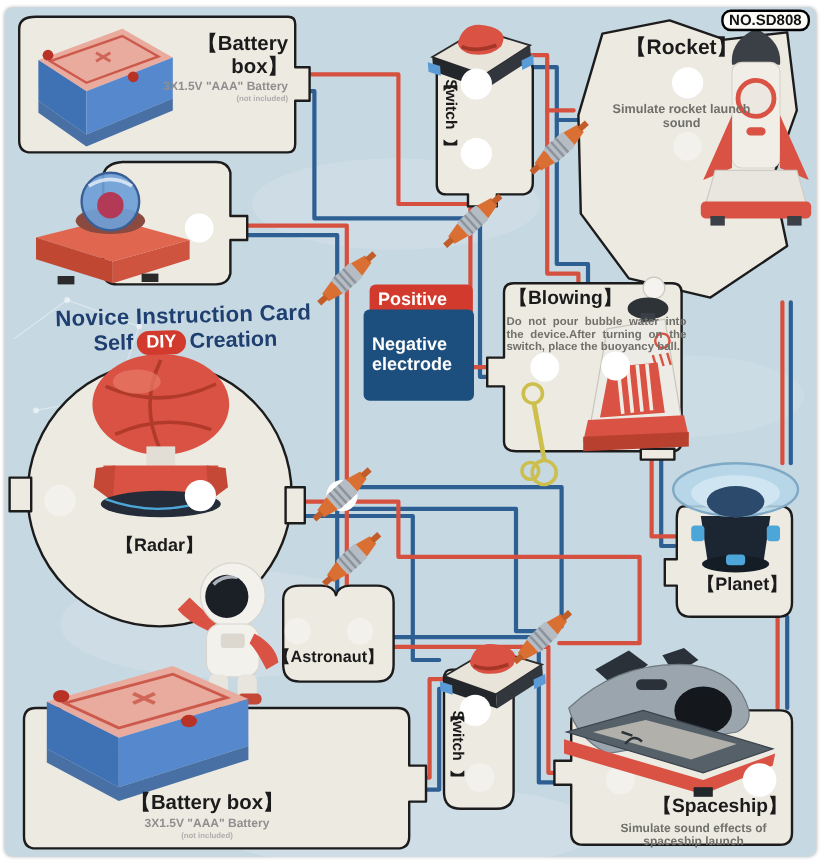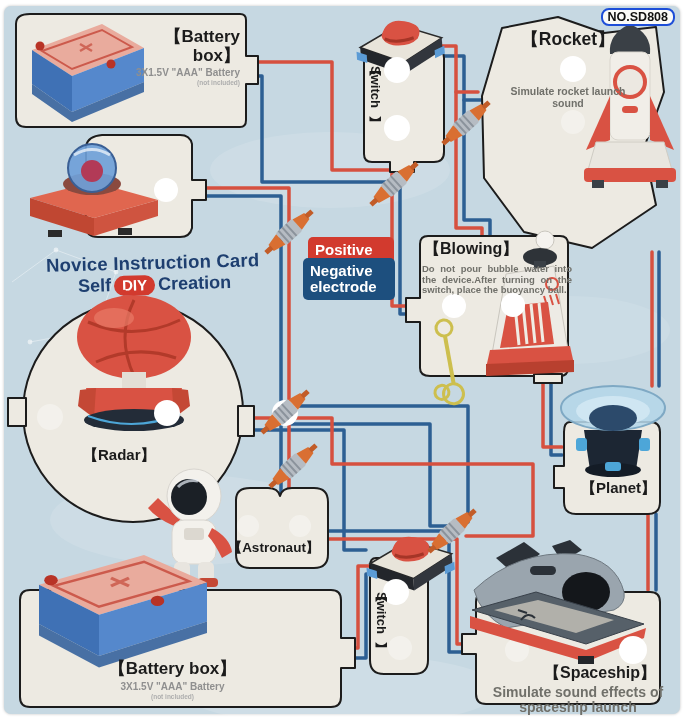--- a/index.html
+++ b/index.html
@@ -3,30 +3,30 @@
 <meta charset="utf-8">
 <style>
   html,body{margin:0;padding:0;background:#fff;}
   #stage{position:relative;width:684px;height:720px;background:#fff;overflow:hidden;
          font-family:"Liberation Sans",sans-serif;}
   #card{position:absolute;left:4px;top:6px;width:676px;height:708px;background:#c6d8e2;
         border-radius:7px;box-shadow:0 0 3px rgba(0,0,0,.25);}
   #board-svg{position:absolute;left:0;top:0;}
   .lbl{position:absolute;color:#1b1b1b;line-height:1.1;}
   .b{font-weight:700;}
-  .badge{position:absolute;right:9px;top:8px;background:#fbfbf8;border:2px solid #1d4ed8;
+  .badge{position:absolute;right:9px;top:8px;background:#fbfbf8;border:2px solid #000000;
          border-radius:8px;font-size:12.5px;font-weight:700;padding:0 5px;color:#111;}
   .vert{writing-mode:vertical-rl;text-orientation:mixed;}
   .sub{color:#8f8f8f;font-weight:700;}
   .note{color:#aeaeae;font-weight:700;}
   .desc{color:#70706a;font-weight:600;}
   .pos-box{position:absolute;left:308px;top:213px;width:72px;background:#d23a2e;color:#fff;
            font-size:15px;font-weight:700;line-height:16px;padding:5px 7px;border-radius:5px;margin-top:24px;}
   .neg-box{position:absolute;left:303px;top:258px;width:78px;background:#1d4f7e;color:#fff;
-           font-size:15px;font-weight:700;line-height:16px;padding:5px 7px;border-radius:5px;}
+           font-size:15px;font-weight:700;line-height:16px;padding:22px 7px;border-radius:5px;}
   .title1{position:absolute;left:46px;top:252px;font-size:18.5px;font-weight:800;color:#1e3f70;
           transform:rotate(-1.5deg);letter-spacing:.2px;}
   .title2{position:absolute;left:78px;top:274px;display:flex;align-items:center;gap:3px;
           font-size:18px;font-weight:800;color:#1e3f70;transform:rotate(-1.5deg);}
   .diy-chip{position:relative;background:#d23a2e;color:#fff;border-radius:14px;
             padding:1px 8px 2px;font-size:15px;font-weight:800;}
   .diy-chip::after{content:"";position:absolute;left:6px;bottom:-6px;border:6px solid transparent;
             border-top-color:#d23a2e;border-left-width:3px;border-right-width:3px;}
 </style>
 </head>
@@ -327,29 +327,29 @@
   <div class="lbl b" style="left:424px;top:240px;font-size:16px;">【Blowing】</div>
   <div class="lbl desc" style="left:422px;top:264px;width:150px;font-size:9.5px;line-height:10.5px;text-align:justify;">Do not pour bubble water into the device.After turning on the switch, place the buoyancy ball.</div>
 
   <div class="title1">Novice Instruction Card</div>
   <div class="title2">
     <span>Self</span>
     <span class="diy-chip">DIY</span>
     <span>Creation</span>
   </div>
 
-  <div class="lbl b" style="left:83px;top:447px;width:100px;text-align:left;font-size:15px;">【Radar】</div>
+  <div class="lbl b" style="left:83px;top:447px;width:100px;text-align:center;font-size:15px;">【Radar】</div>
 
   <div class="lbl b" style="left:220px;top:541px;width:108px;text-align:center;font-size:13.5px;">【Astronaut】</div>
 
   <div class="lbl b" style="left:564px;top:480px;width:92px;text-align:right;font-size:15px;">【Planet】</div>
 
   <div class="lbl b vert" style="left:374px;top:592px;height:90px;font-size:13px;">【Switch】</div>
 
   <div class="lbl" style="left:105px;top:660px;width:135px;text-align:center;">
     <div class="b" style="font-size:17px;">【Battery box】</div>
     <div class="sub" style="font-size:10px;margin-top:2px;">3X1.5V "AAA" Battery</div>
     <div class="note" style="font-size:6.5px;margin-top:1px;">(not included)</div>
   </div>
 
   <div class="lbl b" style="left:544px;top:664px;width:108px;text-align:right;font-size:16px;">【Spaceship】</div>
-  <div class="lbl desc" style="left:492px;top:685px;width:172px;text-align:center;font-size:14px;">Simulate sound effects of spaceship launch</div>
+  <div class="lbl desc" style="left:492px;top:685px;width:172px;text-align:center;font-size:10px;">Simulate sound effects of spaceship launch</div>
 </div>
 
 </body></html>

